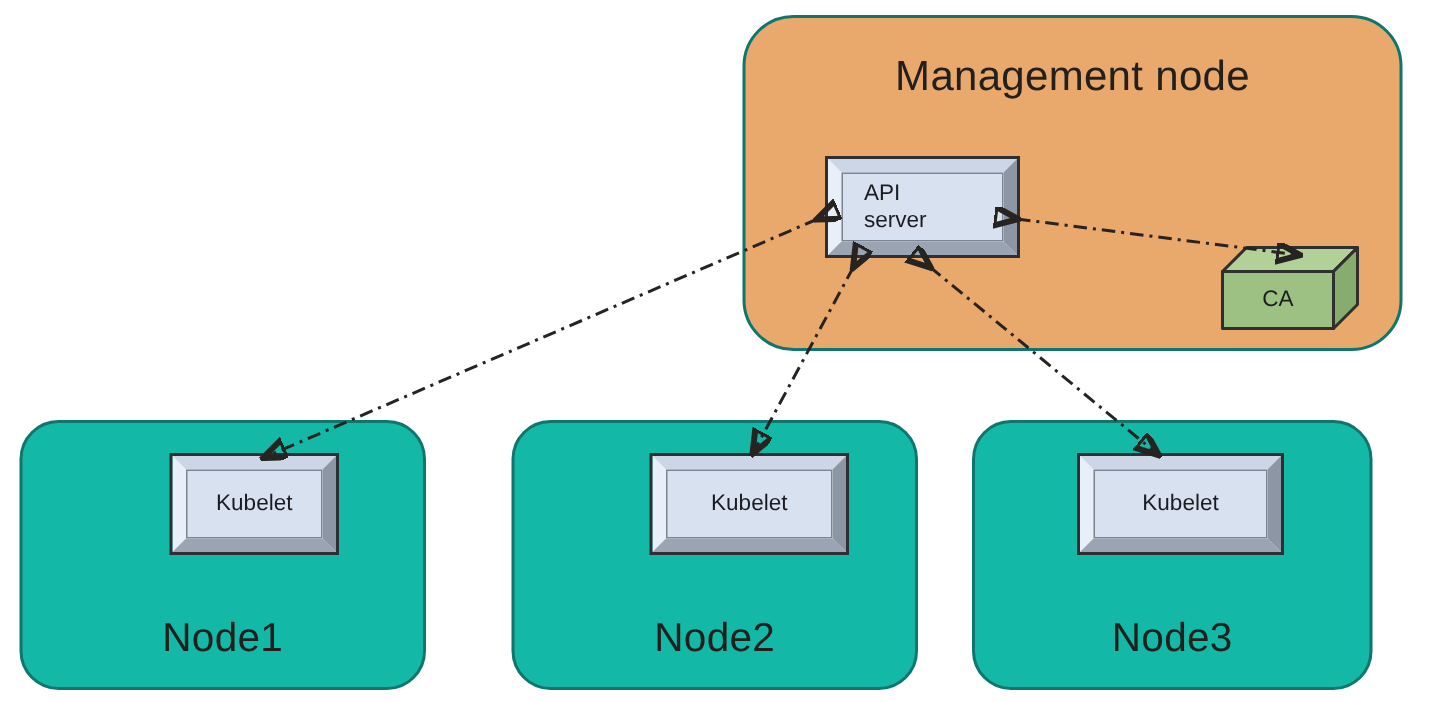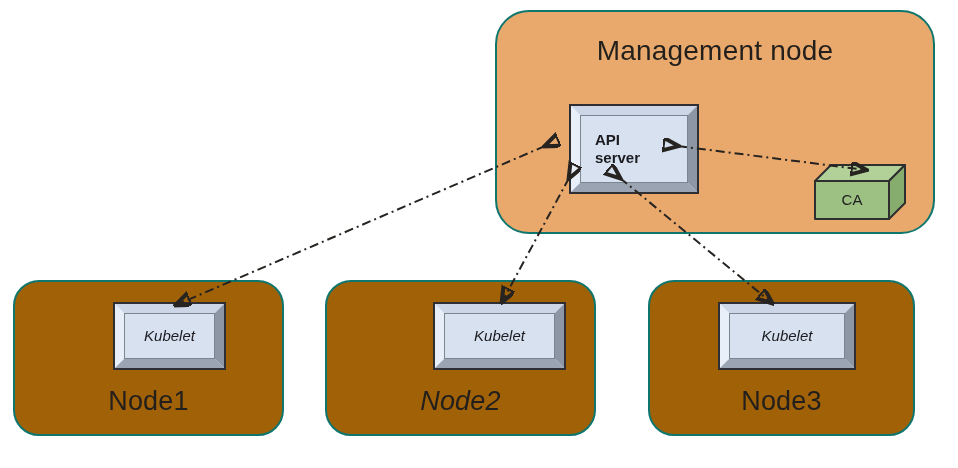--- a/index.html
+++ b/index.html
@@ -15,26 +15,26 @@
     position:absolute;
     border:2px solid #0f766e;
     box-sizing:border-box;
   }
   .zone.mgmt{
     left:495px;top:10px;width:440px;height:224px;
     background:#e9a96c;
     border-radius:34px;
   }
   .zone.node{
-    top:280px;height:156px;
-    background:#a16207;
+    top:280px;height:180px;
+    background:#14b8a6;
     border-radius:26px;
   }
   .zone.node1{left:13px;width:271px;}
-  .zone.node2{left:325px;width:271px;font-style:italic;}
+  .zone.node2{left:341px;width:271px;}
   .zone.node3{left:648px;width:267px;}
 
   .zone-title{
     position:absolute;left:0;width:100%;
     text-align:center;
     color:#231f1c;
     font-size:27px;
     font-weight:400;
     letter-spacing:.2px;
     line-height:1.18;
@@ -85,27 +85,27 @@
   }
   .bevel .inner .lbl{
     color:#1c1c20;
     font-size:15px;
     line-height:1.22;
     text-align:left;
     white-space:pre-line;
   }
 
   
-  .api-server{left:569px;top:104px;width:130px;height:90px;font-weight:bold;}
+  .api-server{left:550px;top:104px;width:130px;height:68px;}
   .api-server .inner{justify-content:flex-start;padding-left:14px;}
   .api-server .inner .lbl{font-size:15px;}
 
   
   .kubelet{top:302px;height:68px;}
-  .kubelet .inner .lbl{font-size:15px;text-align:right;font-style:italic;}
+  .kubelet .inner .lbl{font-size:15px;text-align:right;}
   .kubelet1{left:113px;width:113px;}
   .kubelet2{left:433px;width:133px;}
   .kubelet3{left:718px;width:138px;}
 
   
   .ca-box{position:absolute;left:815px;top:165px;width:90px;height:58px;text-decoration:underline;}
   .ca-box svg{display:block;overflow:visible;}
   .ca-label{
     position:absolute;left:0;top:26px;width:74px;
     text-align:center;color:#1d1d1f;font-size:15px;

